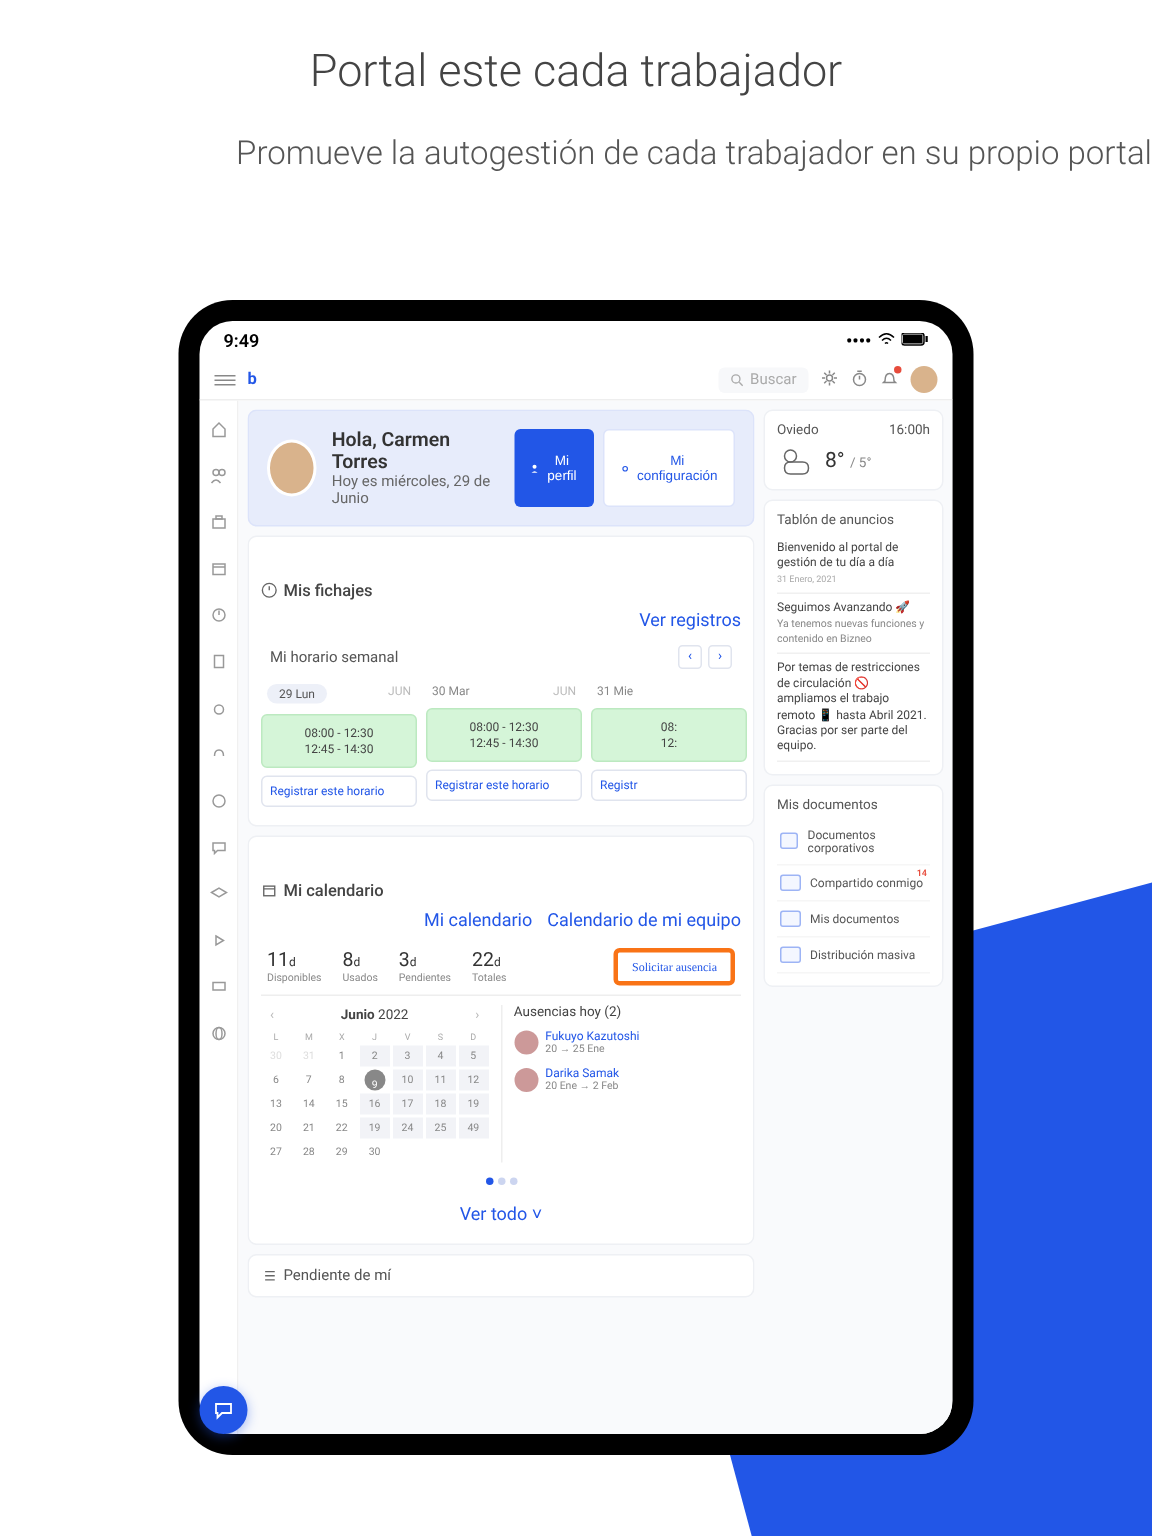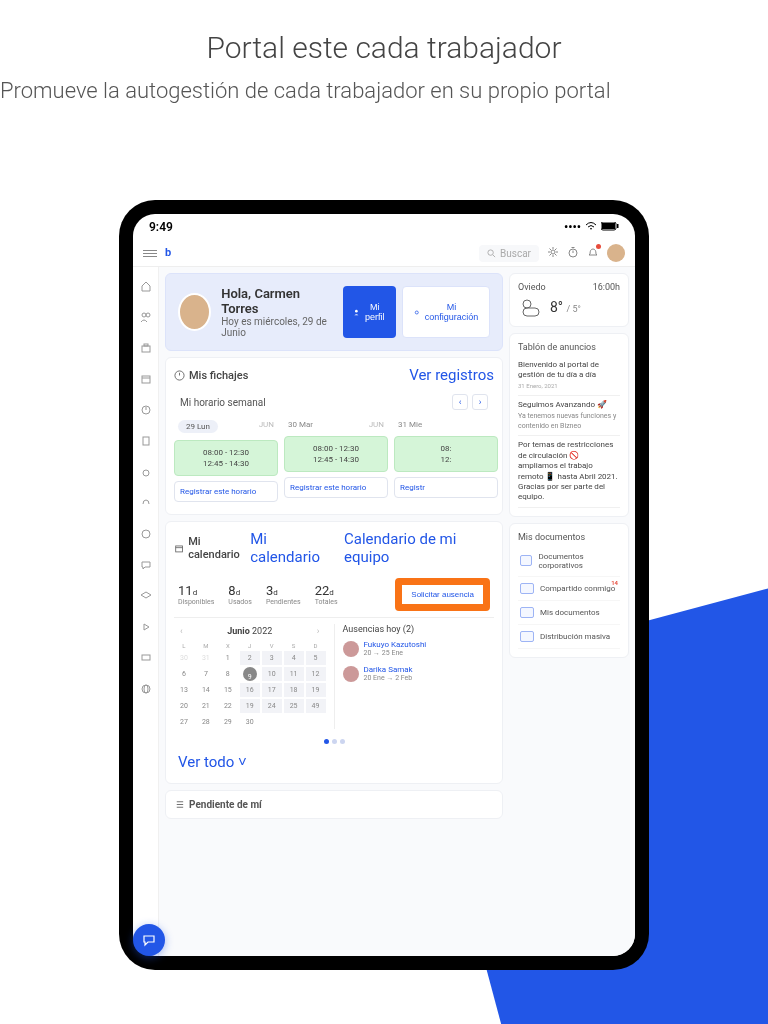--- a/index.html
+++ b/index.html
@@ -25,22 +25,22 @@
   font-size: 30px;
   font-weight: 300;
   color: #444;
   text-align: center;
   margin-top: 30px;
 }
 .hero-sub {
   font-size: 22px;
   font-weight: 300;
   color: #555;
-  text-align: left;
-  margin-top: 12px;
+  text-align: right;
+  margin-top: 24px;
   line-height: 1.3;
 }
 .tablet {
   position: absolute;
   left: 50%;
   top: 200px;
   transform: translateX(-50%);
   width: 530px;
   height: 770px;
   background: #000;
@@ -101,21 +101,21 @@
 .greeting-top { display: flex; gap: 10px; align-items: center; }
 .avatar-lg { width: 38px; height: 38px; border-radius: 50%; background: #d9b38c; border: 2px solid #fff; }
 .greeting-name { font-size: 13px; font-weight: 600; color: #333; }
 .greeting-date { font-size: 10px; color: #666; }
 .btn-row { display: flex; gap: 6px; justify-content: flex-start; }
 .btn { border: none; border-radius: 4px; padding: 5px 10px; font-size: 9px; cursor: pointer; display: flex; align-items: center; gap: 3px; }
 .btn-primary { background: #2256e7; color: #fff; }
 .btn-outline { background: #fff; color: #2256e7; border: 1px solid #dce3fa; }
 .section-header { display: flex; justify-content: space-between; align-items: center; margin-bottom: 6px; }
 .section-title { font-size: 11px; font-weight: 500; color: #444; display: flex; align-items: center; gap: 4px; }
-.link { color: #2256e7; font-size: 15px; cursor: pointer; }
+.link { color: #2256e7; font-size: 12px; cursor: pointer; margin-top: 40px; }
 .week-header {
   display: flex; justify-content: space-between; align-items: center;
   padding: 4px 6px; font-size: 10px; color: #555;
 }
 .nav-arrows { display: flex; gap: 4px; }
 .nav-arrow { width: 16px; height: 16px; border: 1px solid #e0e4ee; border-radius: 3px; display: flex; align-items: center; justify-content: center; color: #2256e7; cursor: pointer; font-size: 9px; }
 .days-row { display: flex; gap: 6px; padding: 4px 0; }
 .day-col { flex: 1; min-width: 104px; display: flex; flex-direction: column; gap: 5px; }
 .day-head { display: flex; justify-content: space-between; font-size: 8px; padding: 2px 4px; color: #888; }
 .day-head.active { background: #edf0f8; border-radius: 10px; color: #555; padding: 2px 8px; display: inline-block; }
@@ -127,42 +127,42 @@
   background: #fff; border: 1px solid #e0e4ee; color: #2256e7;
   font-size: 8px; padding: 5px; border-radius: 4px; cursor: pointer; text-align: left;
 }
 .cal-tabs { display: flex; gap: 10px; font-size: 9px; }
 .cal-stats { display: flex; gap: 14px; align-items: center; padding: 6px 4px; border-bottom: 1px solid #eee; }
 .stat { display: flex; flex-direction: column; }
 .stat-num { font-size: 13px; font-weight: 400; color: #333; }
 .stat-num .sub { font-size: 8px; }
 .stat-label { font-size: 7px; color: #888; }
 .btn-absence {
-  margin-left: auto; border: 7px solid #f97316; color: #2256e7;
-  background: #fff; border-radius: 4px; padding: 5px 9px; font-size: 8px; cursor: pointer;
+  margin-left: auto; border: 3px solid #f97316; color: #2256e7;
+  background: #fff; border-radius: 4px; padding: 5px 9px; font-size: 8px; cursor: pointer; font-family: Liberation Serif, serif;
 }
 .cal-body { display: flex; gap: 8px; padding: 6px 0; }
 .calendar { flex: 1; }
 .cal-month-head { display: flex; justify-content: space-between; align-items: center; font-size: 9px; color: #444; padding: 2px 6px 6px; }
 .cal-grid { display: grid; grid-template-columns: repeat(7, 1fr); gap: 2px; font-size: 7px; color: #888; text-align: center; }
 .cal-grid .dow { color: #aaa; font-size: 6px; }
 .cal-grid .d { padding: 3px 0; }
 .cal-grid .d.today { background: #888; color: #fff; border-radius: 50%; width: 14px; height: 14px; margin: 0 auto; line-height: 14px; }
 .cal-grid .d.shade { background: #f2f3f7; }
 .absences { flex: 1; border-left: 1px solid #eee; padding-left: 8px; }
 .abs-title { font-size: 9px; color: #444; margin-bottom: 6px; }
 .abs-item { display: flex; gap: 5px; align-items: center; margin-bottom: 8px; }
 .abs-av { width: 16px; height: 16px; border-radius: 50%; background: #c99; }
 .abs-name { font-size: 8px; color: #2256e7; }
 .abs-date { font-size: 7px; color: #888; }
 .dots { display: flex; gap: 3px; justify-content: center; padding: 4px; }
 .dot { width: 5px; height: 5px; border-radius: 50%; background: #ccd5f0; }
 .dot.active { background: #2256e7; }
-.ver-todo { text-align: left; padding: 4px; }
-.pending-card { font-size: 10px; color: #555; display: flex; align-items: flex-end; gap: 4px; font-weight: bold; }
+.ver-todo { text-align: center; padding: 4px; }
+.pending-card { font-size: 10px; color: #555; display: flex; align-items: flex-end; gap: 4px; }
 .weather-card { display: flex; flex-direction: column; gap: 4px; }
 .weather-top { display: flex; justify-content: space-between; font-size: 9px; color: #555; }
 .weather-body { display: flex; align-items: center; gap: 6px; }
 .weather-temp { font-size: 14px; color: #333; }
 .weather-temp .lo { font-size: 9px; color: #888; }
 .board-title { font-size: 9px; color: #555; margin-bottom: 4px; }
 .board-item { font-size: 8px; color: #444; line-height: 1.3; border-bottom: 1px solid #f0f0f0; padding: 4px 0; }
 .board-date { font-size: 6px; color: #aaa; }
 .doc-item { display: flex; gap: 6px; align-items: center; font-size: 8px; color: #555; padding: 6px 2px; border-bottom: 1px solid #f6f6f6; position: relative; }
 .folder-ico { width: 14px; height: 11px; border: 1px solid #9db4f5; border-radius: 2px; background: #f4f7ff; position: relative; }

